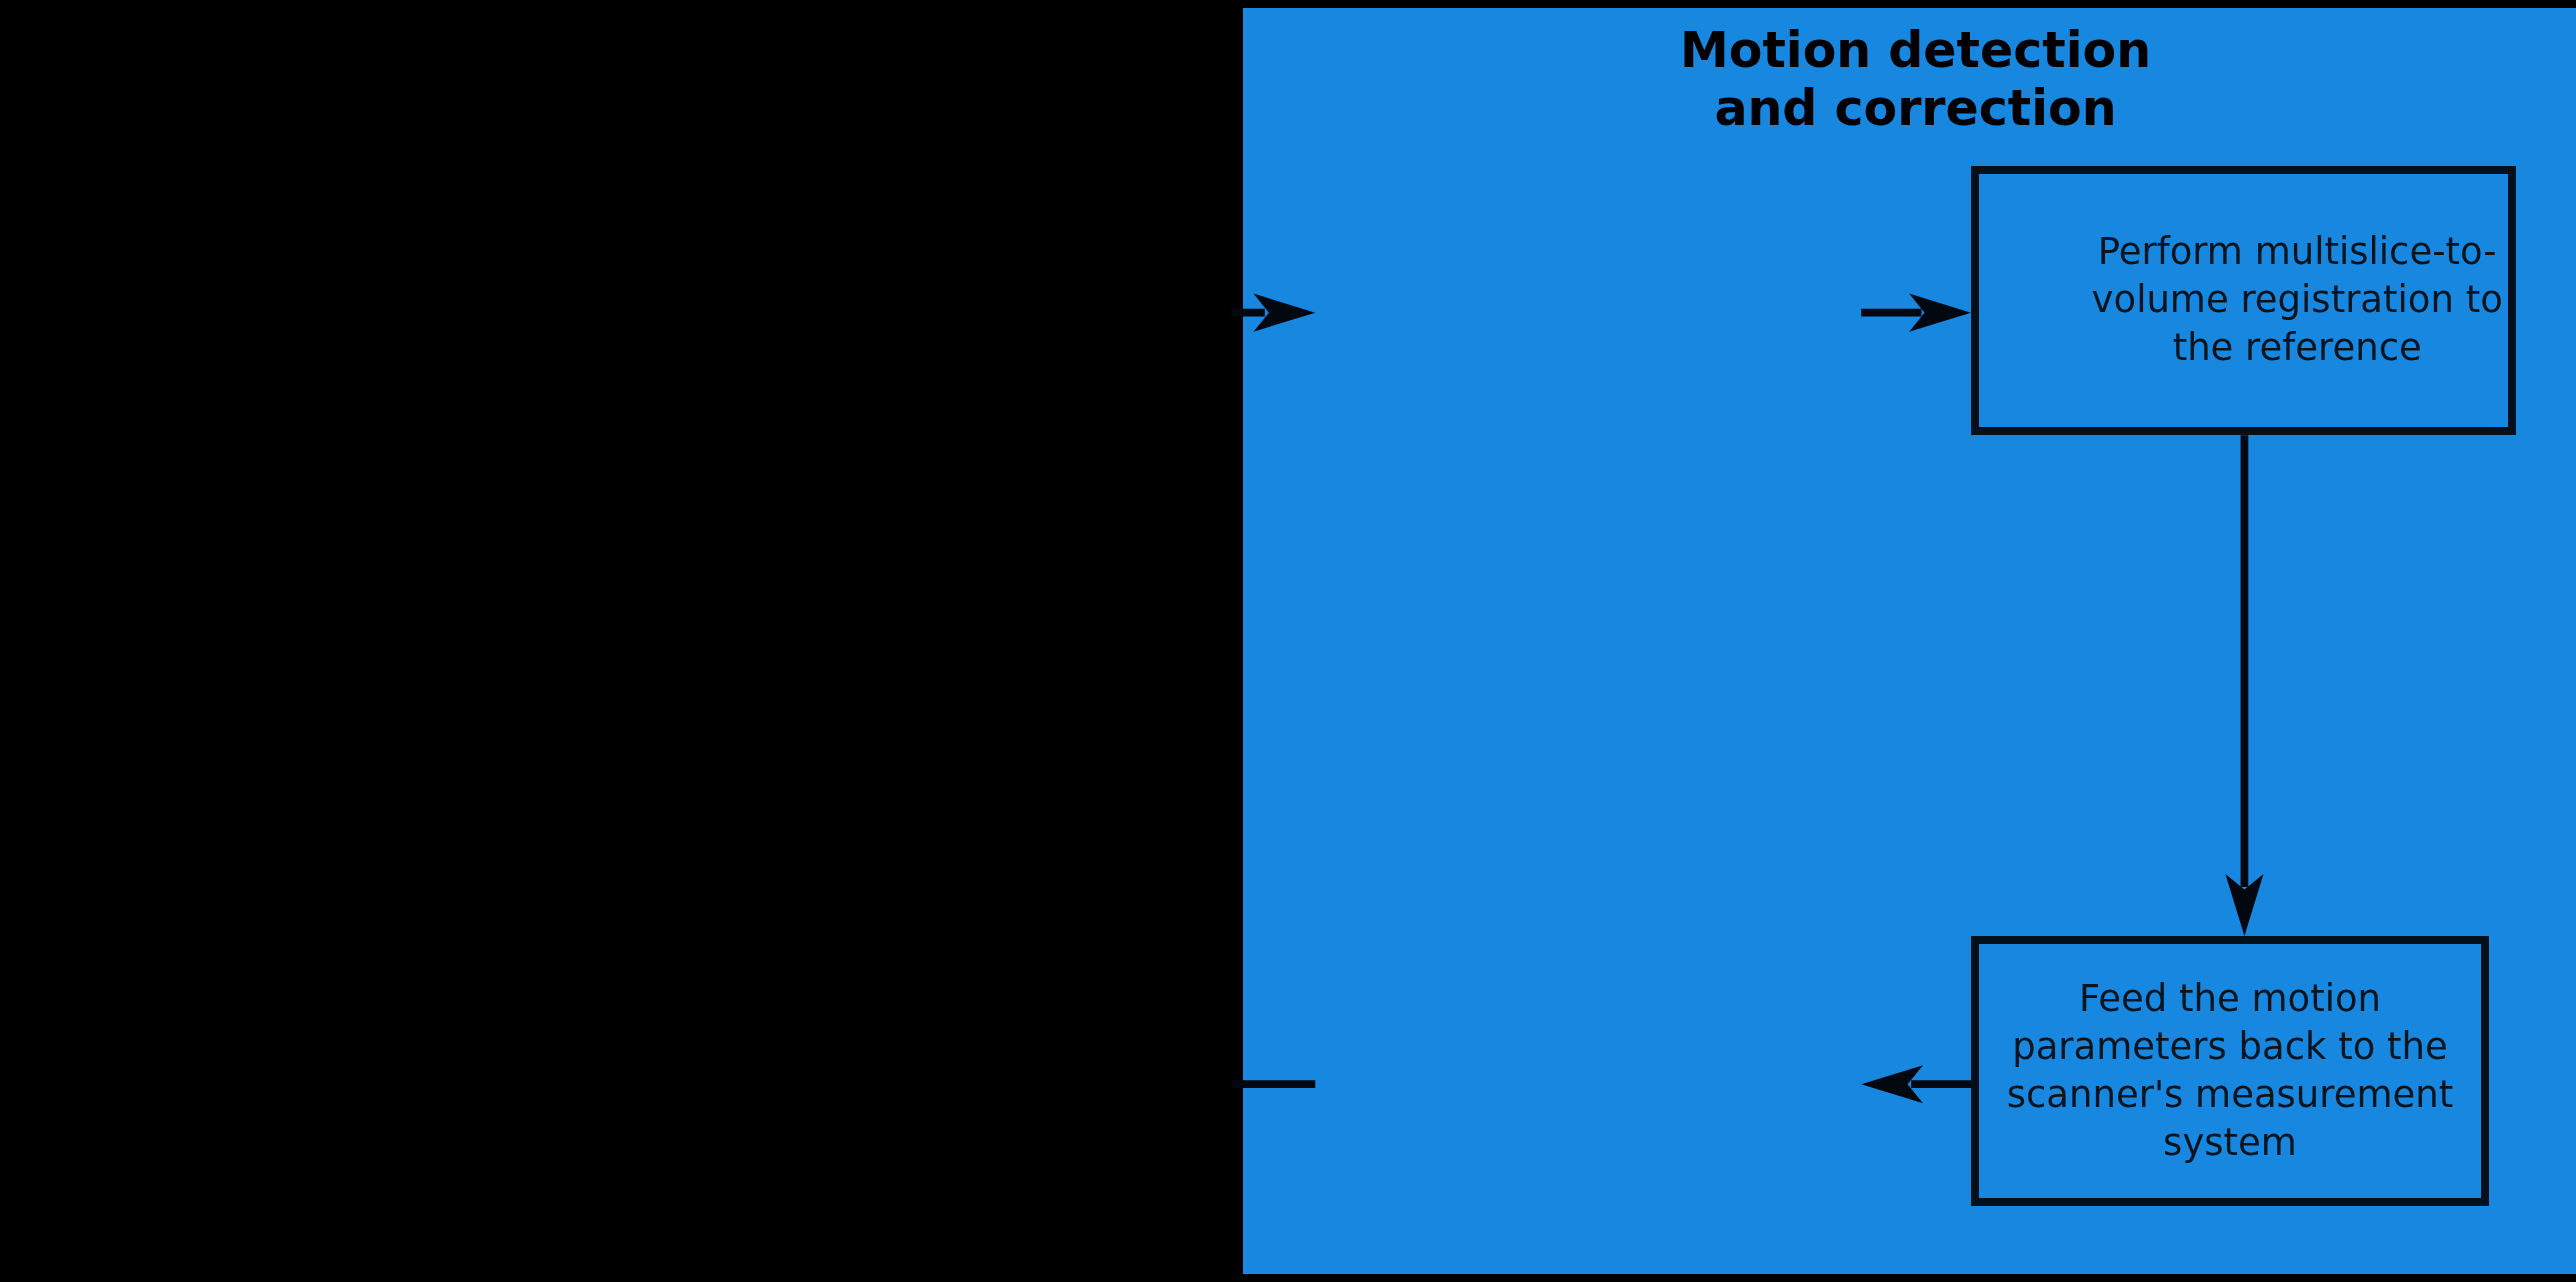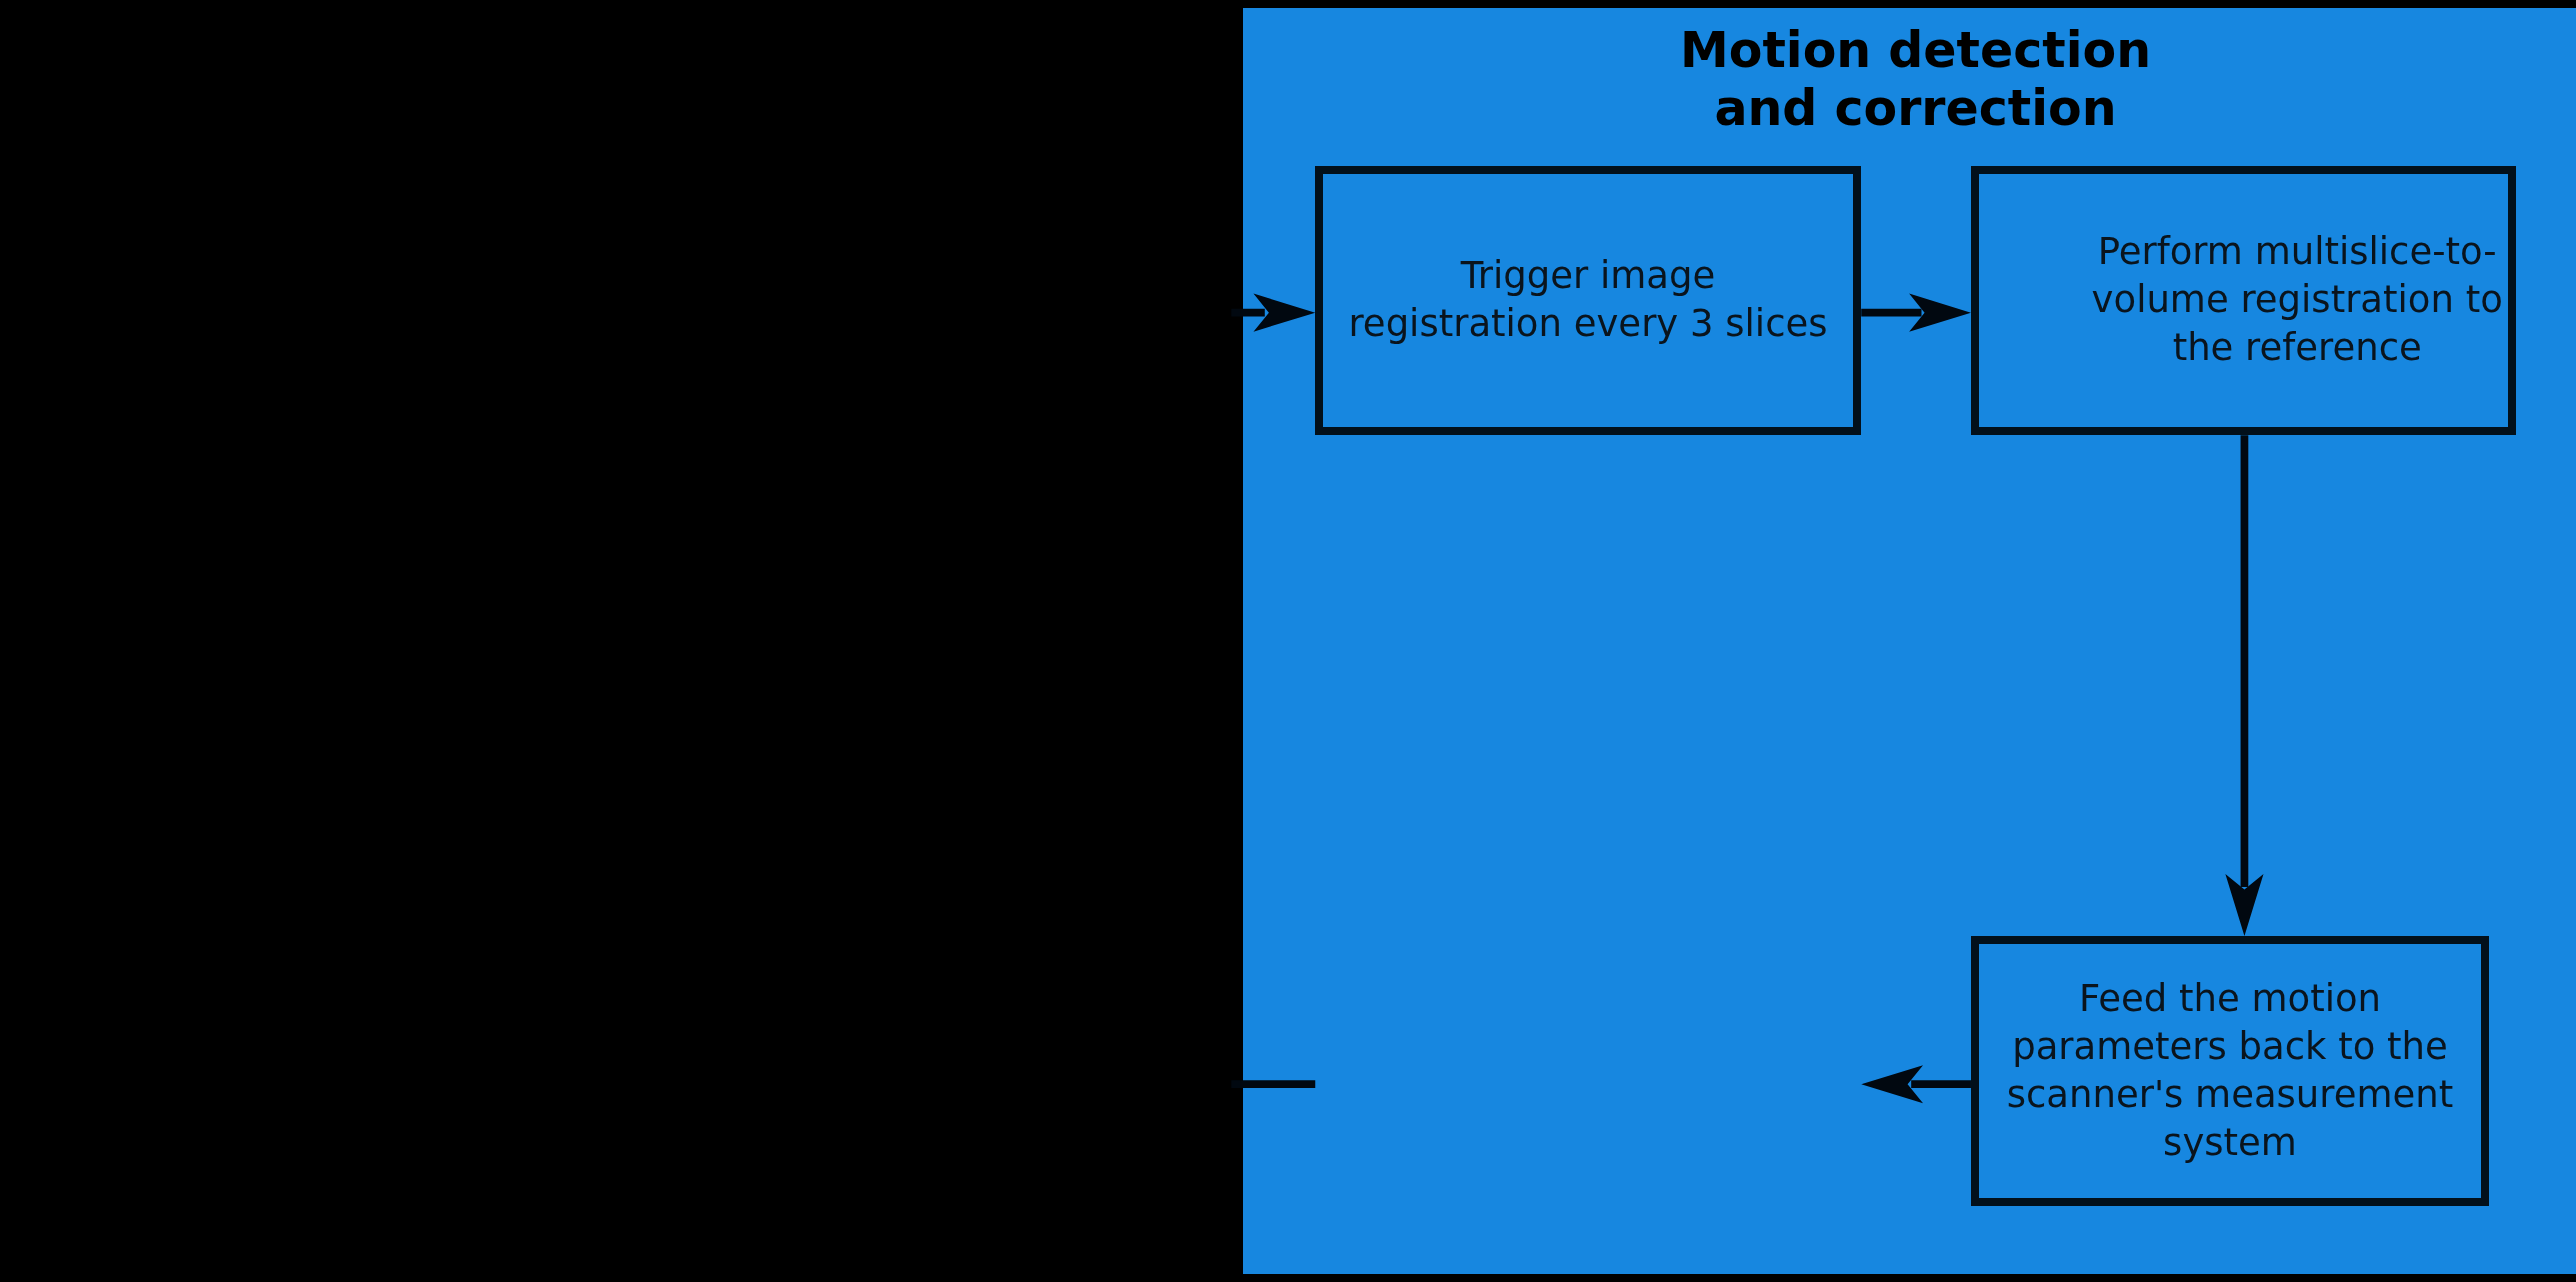--- a/index.html
+++ b/index.html
@@ -63,24 +63,20 @@
   #arrow-layer polygon{fill:var(--arrow);}
 </style>
 </head>
 <body>
 
 <div id="canvas">
   <div id="panel">
     <div class="panel-title">Motion detection
 and correction</div>
 
-    <div class="fbox" id="box-trigger">
-      <span>Trigger image
-registration every 3 slices</span>
-    </div>
 
     <div class="fbox" id="box-register">
       <span>Perform multislice-to-
 volume registration to
 the reference</span>
     </div>
 
 
     <div class="fbox" id="box-feed">
       <span>Feed the motion

